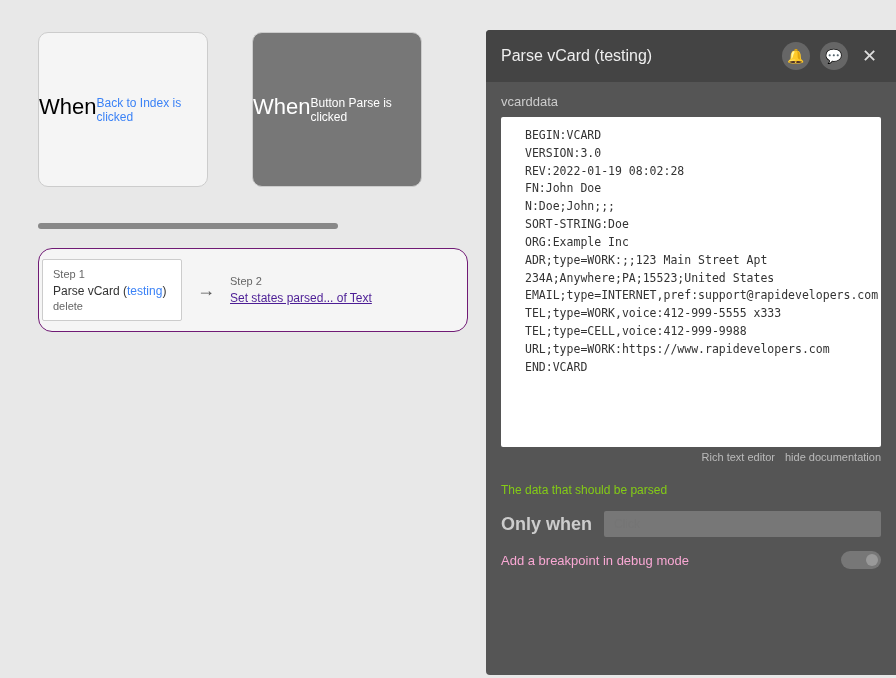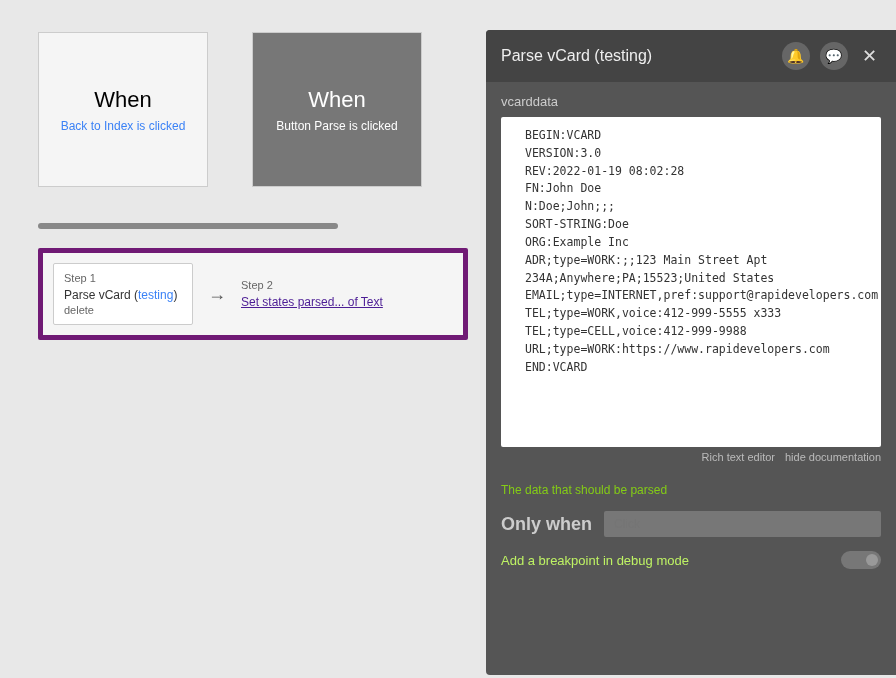--- a/index.html
+++ b/index.html
@@ -22,24 +22,24 @@
     }
 
     
     .when-card {
       position: absolute;
       background: #f5f5f5;
       border: 1px solid #ccc;
       width: 170px;
       height: 155px;
       display: flex;
-      flex-direction: column;
+      flex-direction: row;
       align-items: center;
       justify-content: center;
-      border-radius: 0;
+      border-radius: 10px;
     }
 
     .when-card.dark {
       background: #777;
       color: white;
     }
 
     .when-card-title {
       font-size: 22px;
       font-weight: normal;
@@ -50,23 +50,23 @@
       font-size: 12px;
     }
 
     .when-card-subtitle.blue { color: #3b82f6; }
     .when-card-subtitle.white { color: white; }
 
     
     .step-area {
       position: absolute;
       background: #f5f5f5;
-      border: 5px solid #701a75;
-      border-radius: 2px;
-      padding: 10px 10px;
+      border: 1px solid #701a75;
+      border-radius: 14px;
+      padding: 10px 3px;
       display: flex;
       align-items: center;
       gap: 15px;
     }
 
     .step-box {
       border: 1px solid #ccc;
       border-radius: 2px;
       padding: 8px 10px;
       background: white;
@@ -244,21 +244,21 @@
     
     .breakpoint-section {
       display: flex;
       align-items: center;
       padding: 0 15px 14px 15px;
       gap: 12px;
     }
 
     .breakpoint-label {
       font-size: 13px;
-      color: #bef264;
+      color: #f9a8d4;
       flex: 1;
     }
 
     .breakpoint-toggle {
       width: 40px;
       height: 18px;
       background: #777;
       border-radius: 9px;
       position: relative;
       cursor: pointer;

